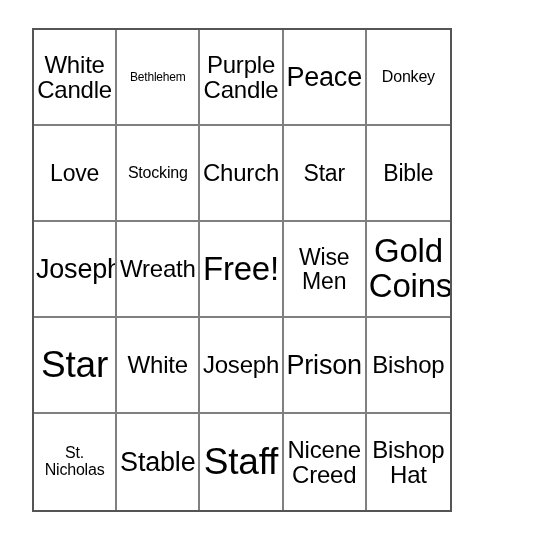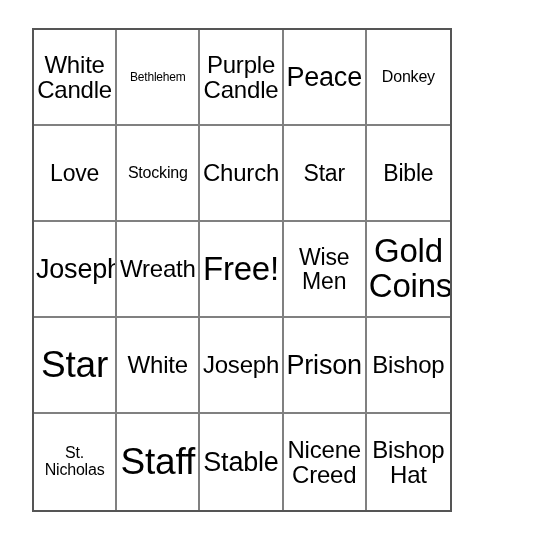--- a/index.html
+++ b/index.html
@@ -131,24 +131,24 @@
       <span class="cell-text fs-ml">Prison</span>
     </div>
     <div class="bingo-cell col-last">
       <span class="cell-text fs-m">Bishop</span>
     </div>
     <div class="bingo-cell row-last">
       <span class="cell-text fs-s">St.
 Nicholas</span>
     </div>
     <div class="bingo-cell row-last">
-      <span class="cell-text fs-xxl">Staff</span>
+      <span class="cell-text fs-ml">Stable</span>
     </div>
     <div class="bingo-cell row-last">
-      <span class="cell-text fs-ml">Stable</span>
+      <span class="cell-text fs-xxl">Staff</span>
     </div>
     <div class="bingo-cell row-last">
       <span class="cell-text fs-m">Nicene
 Creed</span>
     </div>
     <div class="bingo-cell col-last row-last">
       <span class="cell-text fs-m">Bishop
 Hat</span>
     </div>
   </div>

